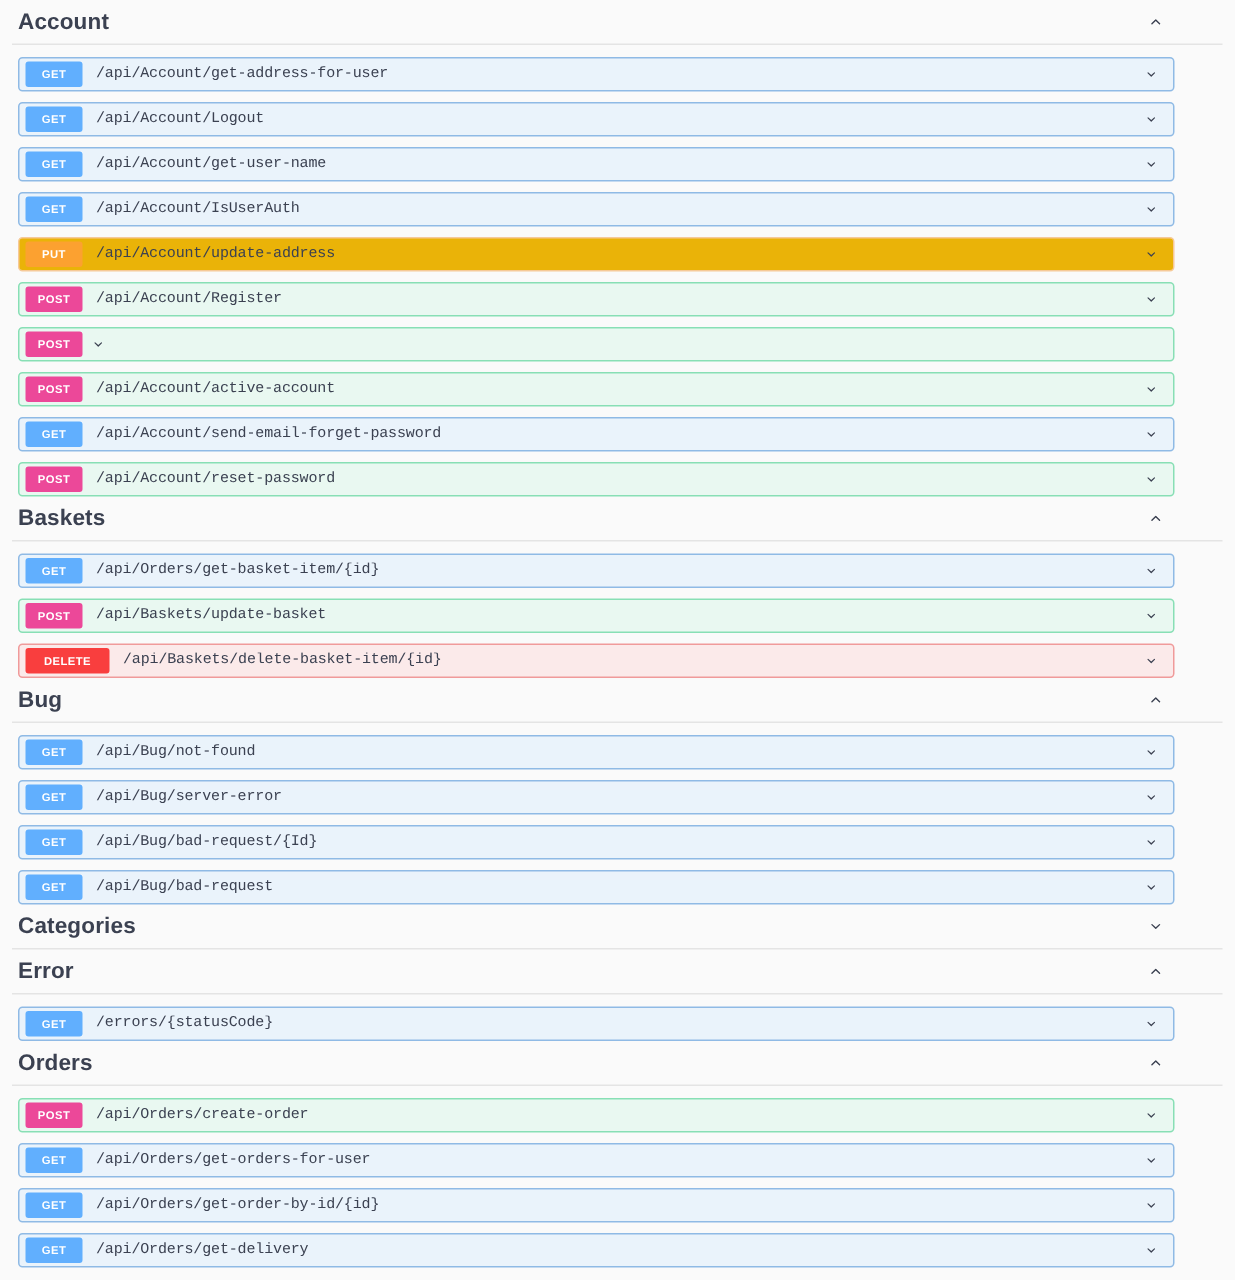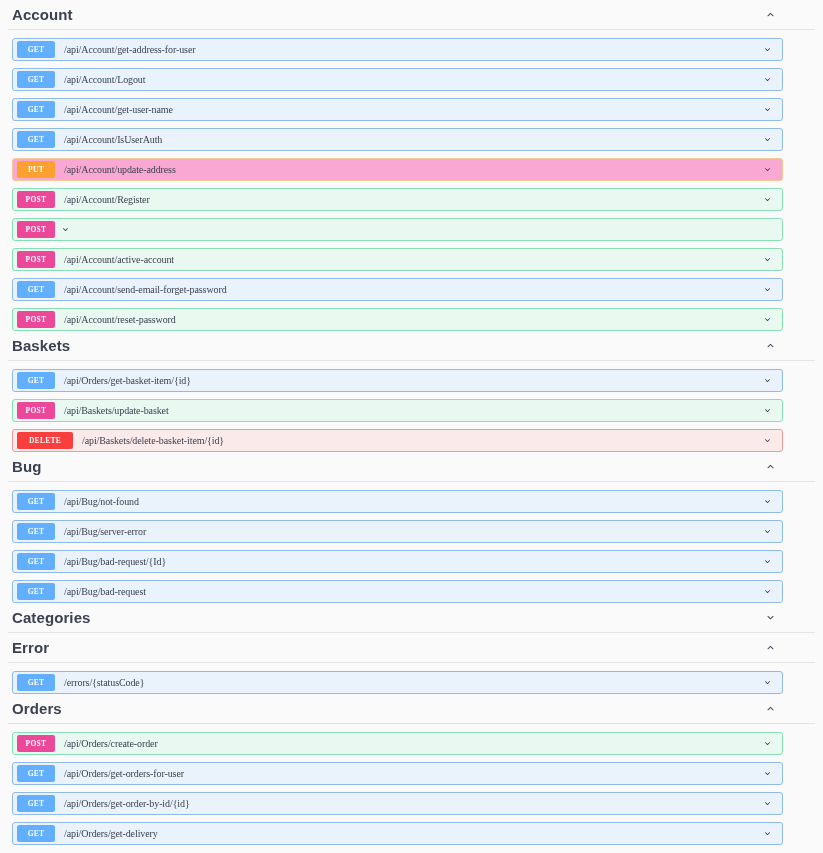--- a/index.html
+++ b/index.html
@@ -54,54 +54,54 @@
     cursor: pointer;
     position: relative;
   }
   .op:first-child { margin-top: 8px; }
 
   .op .verb {
     flex: 0 0 auto;
     width: 38px; height: 17px;
     margin: 0 0 0 4px;
     border-radius: 2px;
-    font-family: Liberation Serif, serif;
+    font-family: Liberation Sans, sans-serif;
     font-size: 7.5px;
     font-weight: bold;
     color: #fff;
     letter-spacing: 0.3px;
     display: flex; align-items: center; justify-content: center;
     text-transform: uppercase;
   }
   .op.delete .verb { width: 56px; }
 
   .op .path {
     flex: 1 1 auto;
     margin-left: 9px;
-    font-family: Liberation Serif, serif;
+    font-family: Liberation Mono, monospace;
     font-size: 10px;
     color: #3b4151;
     white-space: nowrap; overflow: hidden;
     letter-spacing: -0.1px;
   }
   .op .op-chev {
     flex: 0 0 auto;
     width: 20px; height: 20px;
     margin-right: 5px;
     display: flex; align-items: center; justify-content: center;
   }
   .op .op-chev svg { width: 11px; height: 11px; display: block; }
   .op .op-chev svg path { fill: #3b4151; }
 
   
   .op.get    { background: #eaf3fb; border-color: #8fbae5; }
   .op.get    .verb { background: #61affe; }
   .op.post   { background: #e9f8f1; border-color: #88dfb5; }
   .op.post   .verb { background: #ec4899; }
-  .op.put    { background: #f9a8d4; border-color: #f6c998; }
+  .op.put    { background: #eab308; border-color: #f6c998; }
   .op.put    .verb { background: #fca130; }
   .op.delete { background: #fbeaea; border-color: #f09a9a; }
   .op.delete .verb { background: #f93e3e; }
 </style>
 </head>
 <body>
 
 <div id="app">
     <div class="tag-block">
       <div class="tag-header">

